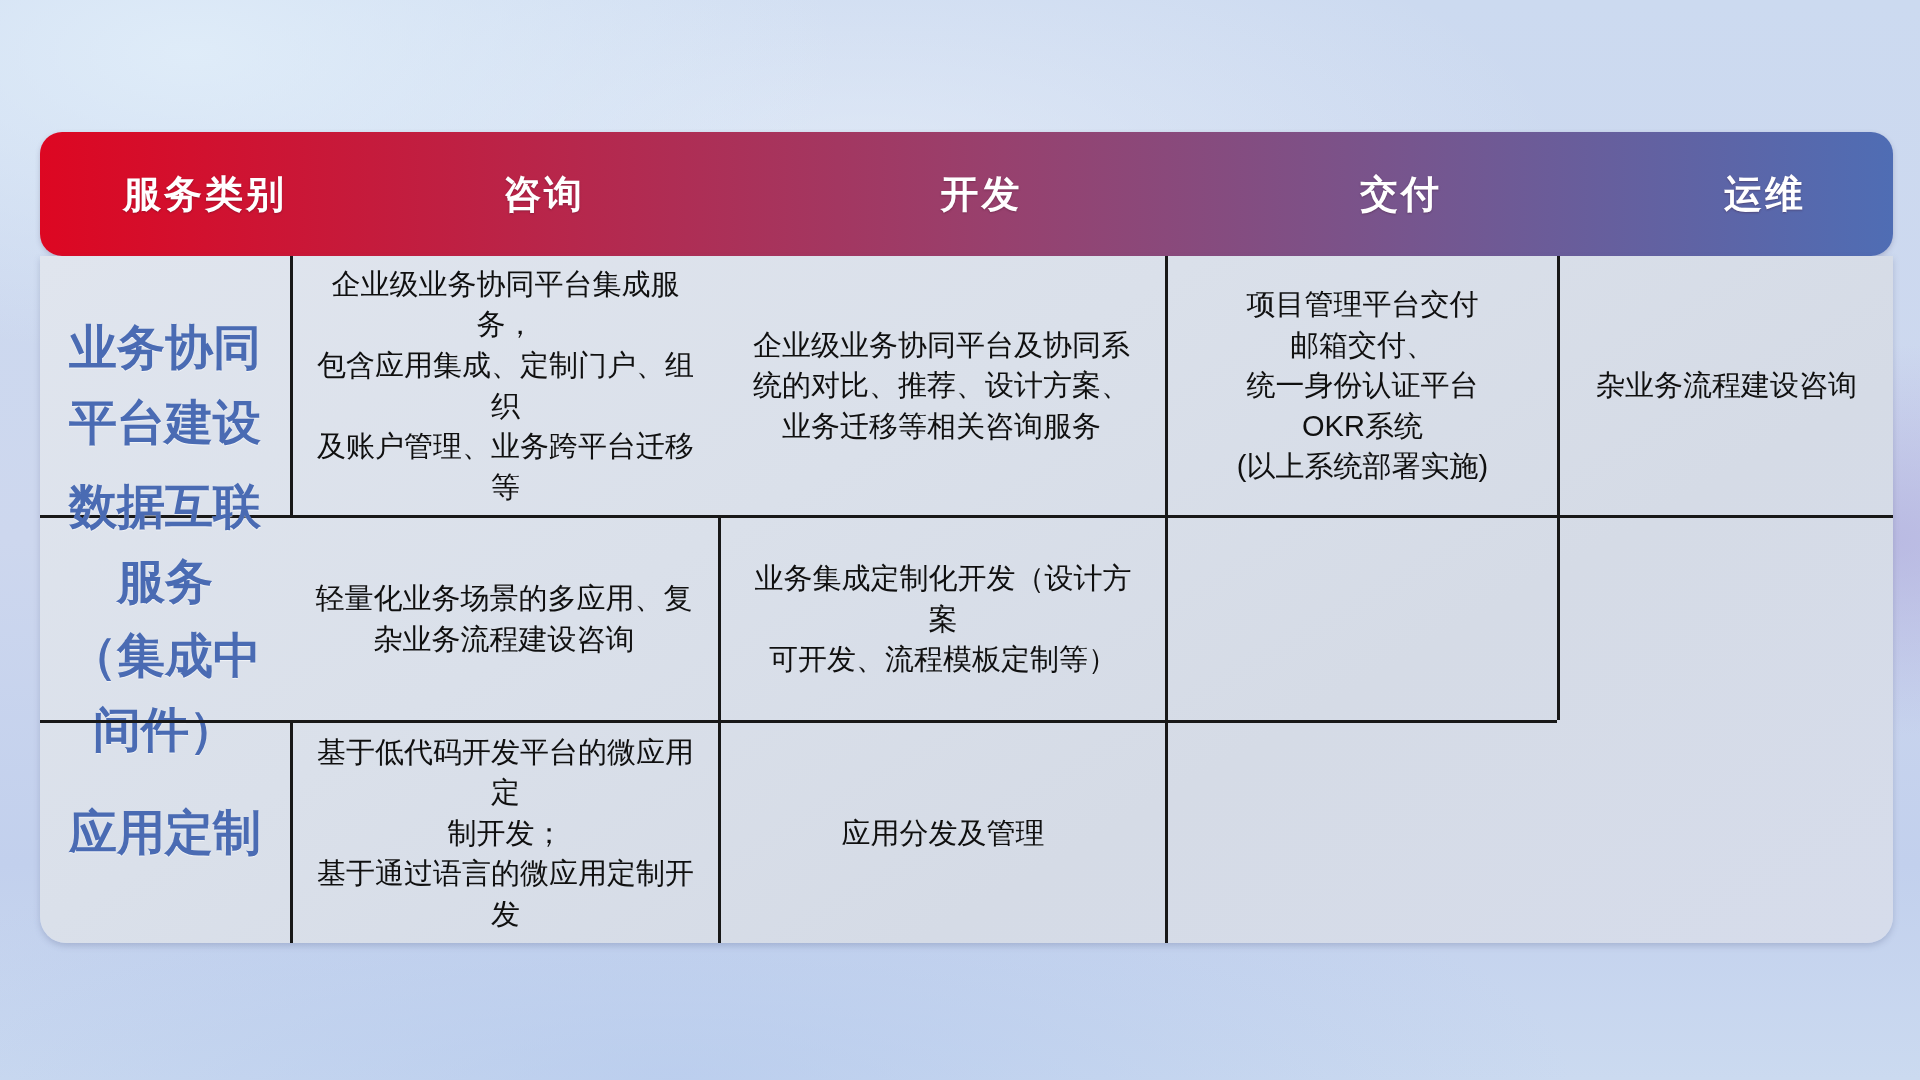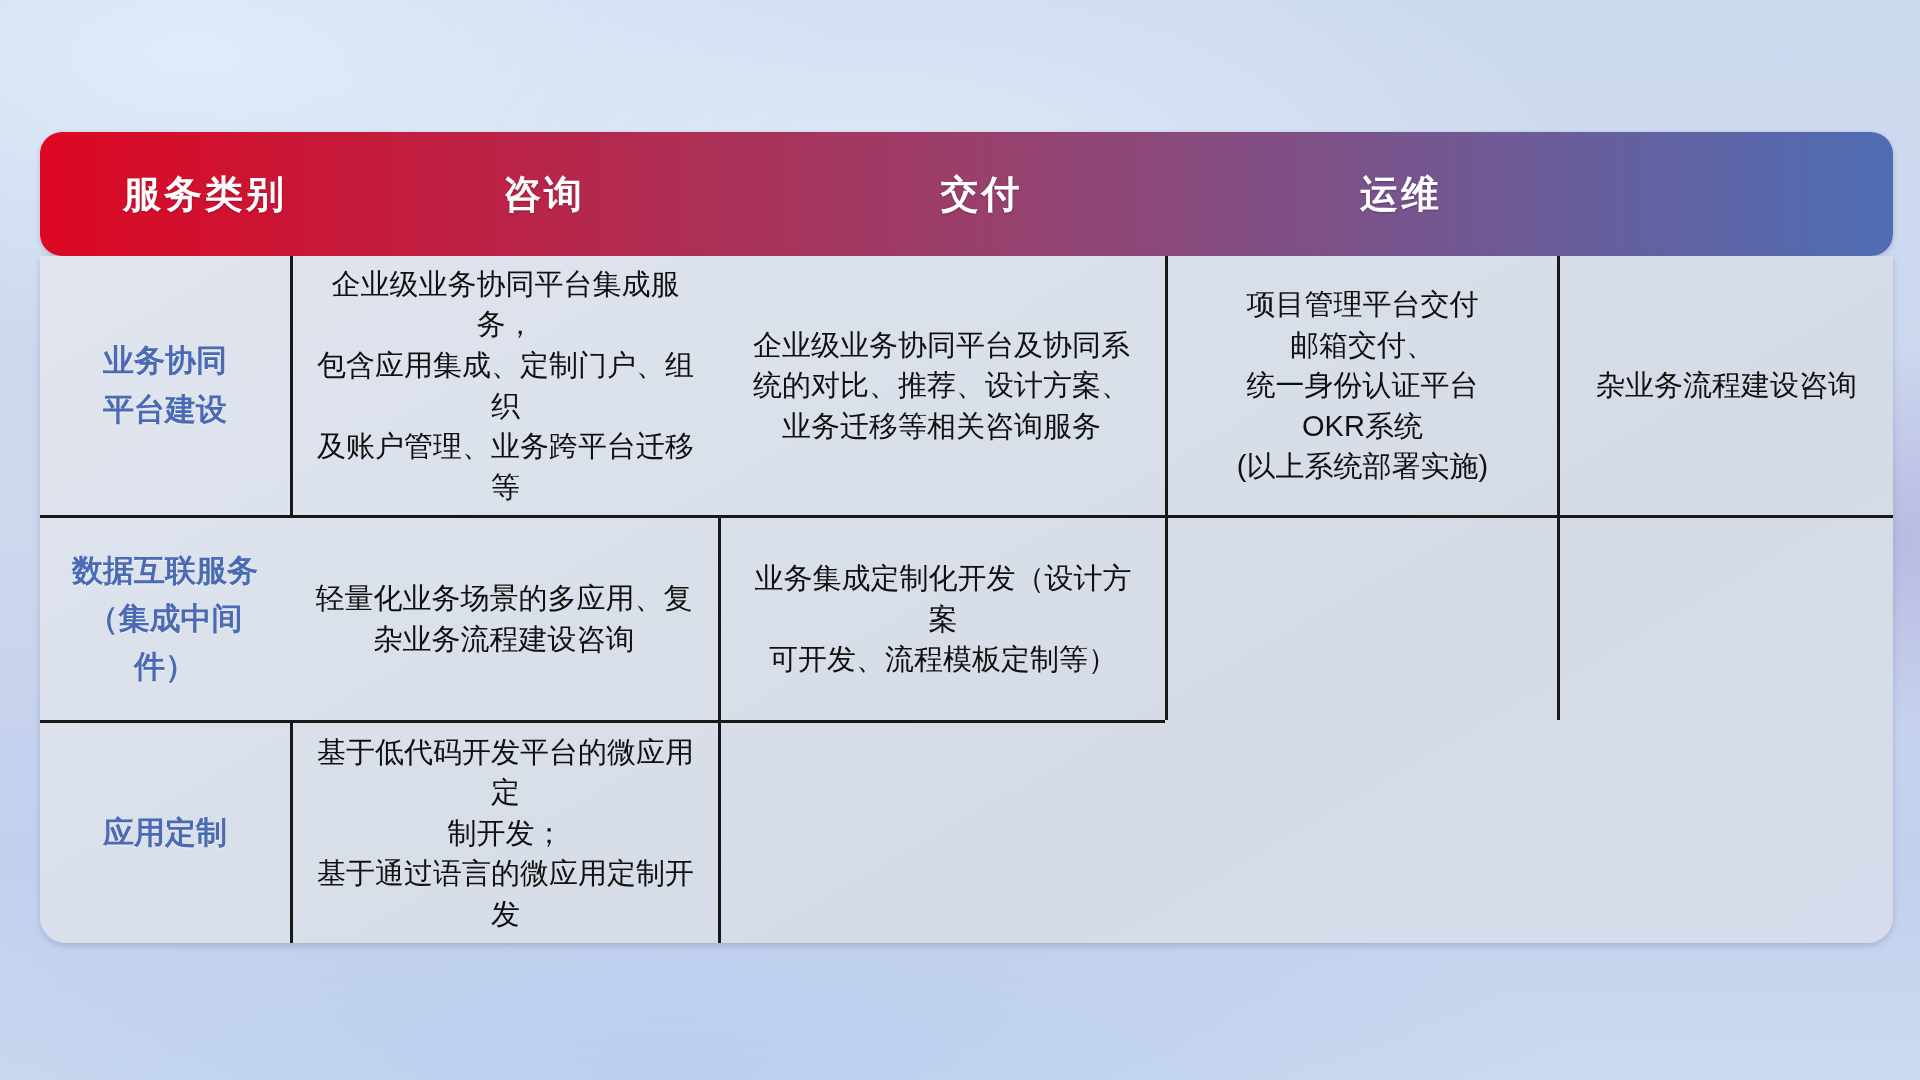--- a/index.html
+++ b/index.html
@@ -41,33 +41,34 @@
   }
   .cell{
     display:flex;align-items:center;justify-content:center;
     text-align:center;white-space:pre-line;
     font-size:29px;line-height:1.4;color:#101010;
     box-sizing:border-box;padding:4px 22px;
   }
   .cell.vline{border-left:3px solid #181818;}
   .cell.hline{border-top:3px solid #181818;text-align:center;}
   .cat{
-    color:#4a6bb3;font-weight:bold;font-size:31px;line-height:1.55;
+    color:#4a6bb3;font-weight:bold;font-size:48px;line-height:1.55;
     text-shadow:0 1px 1px rgba(255,255,255,0.6);
   }
 </style>
 </head>
 <body>
 
 <div class="stage">
   <div class="svc-table">
 
     <div class="svc-header">
       <div class="hcell">服务类别</div>
       <div class="hcell">咨询</div>
+      <div class="hcell">开发</div>
       <div class="hcell">交付</div>
       <div class="hcell">运维</div>
     </div>
 
     <div class="svc-body">
 
       <div class="cell cat">业务协同
 平台建设</div>
       <div class="cell vline">企业级业务协同平台集成服务，
 包含应用集成、定制门户、组织
@@ -88,17 +89,18 @@
 杂业务流程建设咨询</div>
       <div class="cell vline hline">业务集成定制化开发（设计方案
 可开发、流程模板定制等）</div>
       <div class="cell vline hline"></div>
       <div class="cell vline hline"></div>
 
       <div class="cell cat hline">应用定制</div>
       <div class="cell vline hline">基于低代码开发平台的微应用定
 制开发；
 基于通过语言的微应用定制开发</div>
+      <div class="cell vline hline">应用分发及管理</div>
       <div class="cell vline hline"></div>
     </div>
 
   </div>
 </div>
 
 </body></html>

